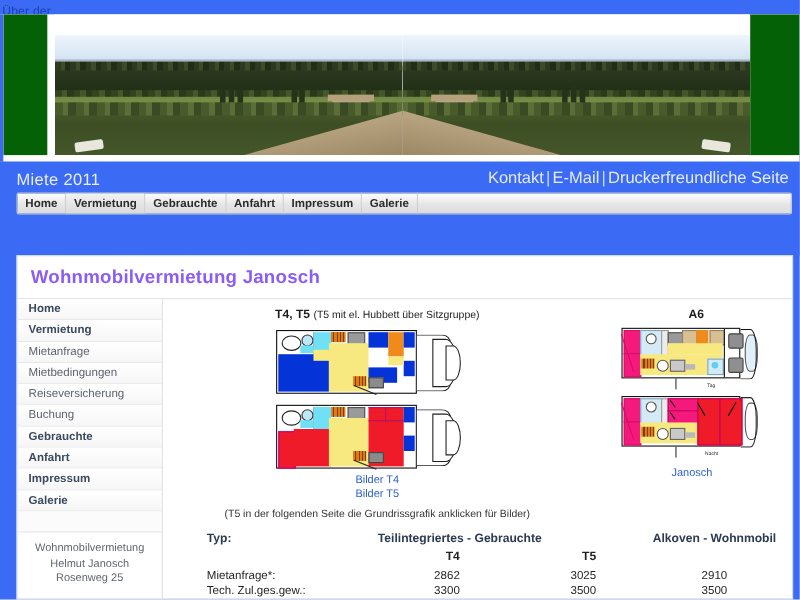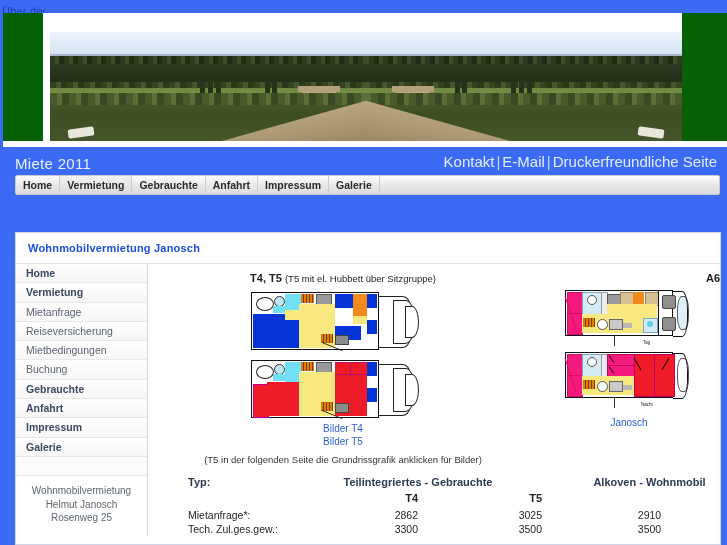--- a/index.html
+++ b/index.html
@@ -81,21 +81,21 @@
     color:#2b2b2b;border-right:1px solid #cfcfcf;white-space:nowrap;
   }
   #mainmenu .mi.active{background:linear-gradient(#f2f2f2,#dadada);}
   #mainmenu .filler{flex:1;}
   
   #card{
     position:absolute;left:15px;top:232px;width:706px;height:313px;
     background:#ffffff;border:1px solid #cfd6e4;box-sizing:border-box;overflow:hidden;
   }
   #cardtitle{
-    font-size:11px;font-weight:bold;color:#1d4ed8;padding:9px 0 9px 12px;
+    font-size:17px;font-weight:bold;color:#8b5cf6;padding:9px 0 9px 12px;
     letter-spacing:.2px;
   }
   #cardbody{display:flex;align-items:stretch;border-top:1px solid #e2e2e2;height:272px;}
   
   #sidebar{width:132px;border-right:1px solid #dcdcdc;box-sizing:border-box;
     background:#fff;}
   #sidebar .si{
     height:18.3px;line-height:18.3px;padding-left:10px;font-size:10.5px;
     border-bottom:1px solid #e8e8e8;color:#5c6470;
     background:linear-gradient(#ffffff,#f6f6f6);
@@ -198,22 +198,22 @@
 </div>
 
 <div id="card">
   <div id="cardtitle">Wohnmobilvermietung Janosch</div>
   <div id="cardbody">
 
     <div id="sidebar">
       <div class="si lvl1">Home</div>
       <div class="si lvl1">Vermietung</div>
       <div class="si">Mietanfrage</div>
+      <div class="si">Mietbedingungen</div>
       <div class="si">Reiseversicherung</div>
-      <div class="si">Mietbedingungen</div>
       <div class="si">Buchung</div>
       <div class="si lvl1">Gebrauchte</div>
       <div class="si lvl1">Anfahrt</div>
       <div class="si lvl1">Impressum</div>
       <div class="si lvl1">Galerie</div>
       <div class="si blank"></div>
       <div id="addr">
         <div>Wohnmobilvermietung</div>
         <div>Helmut Janosch</div>
         <div>Rosenweg 25</div>
@@ -292,21 +292,21 @@
           </div>
 
           <div style="margin-top:2px;">
             <div class="linkblue">Bilder T4</div>
             <div class="linkblue">Bilder T5</div>
           </div>
           <div class="note">(T5 in der folgenden Seite die Grundrissgrafik anklicken für Bilder)</div>
         </div>
 
         <div class="colB">
-          <div class="plantitle" style="text-align:right;padding-left:8px;">A6</div>
+          <div class="plantitle" style="text-align:center;padding-left:8px;">A6</div>
 
           <div class="fp" style="width:128px;height:58px;">
             <div class="body" style="left:0px;top:0px;width:108px;height:46px;"></div>
             <i style="left:2px;top:2px;width:14px;height:20px;background:#f5197d;border:1px solid #d60f66;"></i>
             <i style="left:2px;top:23px;width:14px;height:20px;background:#f5197d;border:1px solid #d60f66;"></i>
             <i style="left:5px;top:5px;width:1px;height:36px;background:#d60f66;transform:rotate(-18deg);"></i>
             <i style="left:17px;top:2px;width:18px;height:22px;background:#d5eaf7;border:1px solid #7aa8c0;"></i>
             <i style="left:22px;top:5px;width:8px;height:8px;border:1px solid #555;border-radius:50%;background:#fff;"></i>
             <i style="left:36px;top:2px;width:5px;height:22px;background:#ececec;border:1px solid #999;"></i>
             <i style="left:42px;top:4px;width:12px;height:10px;background:#9a9a9a;border:1px solid #555;"></i>

